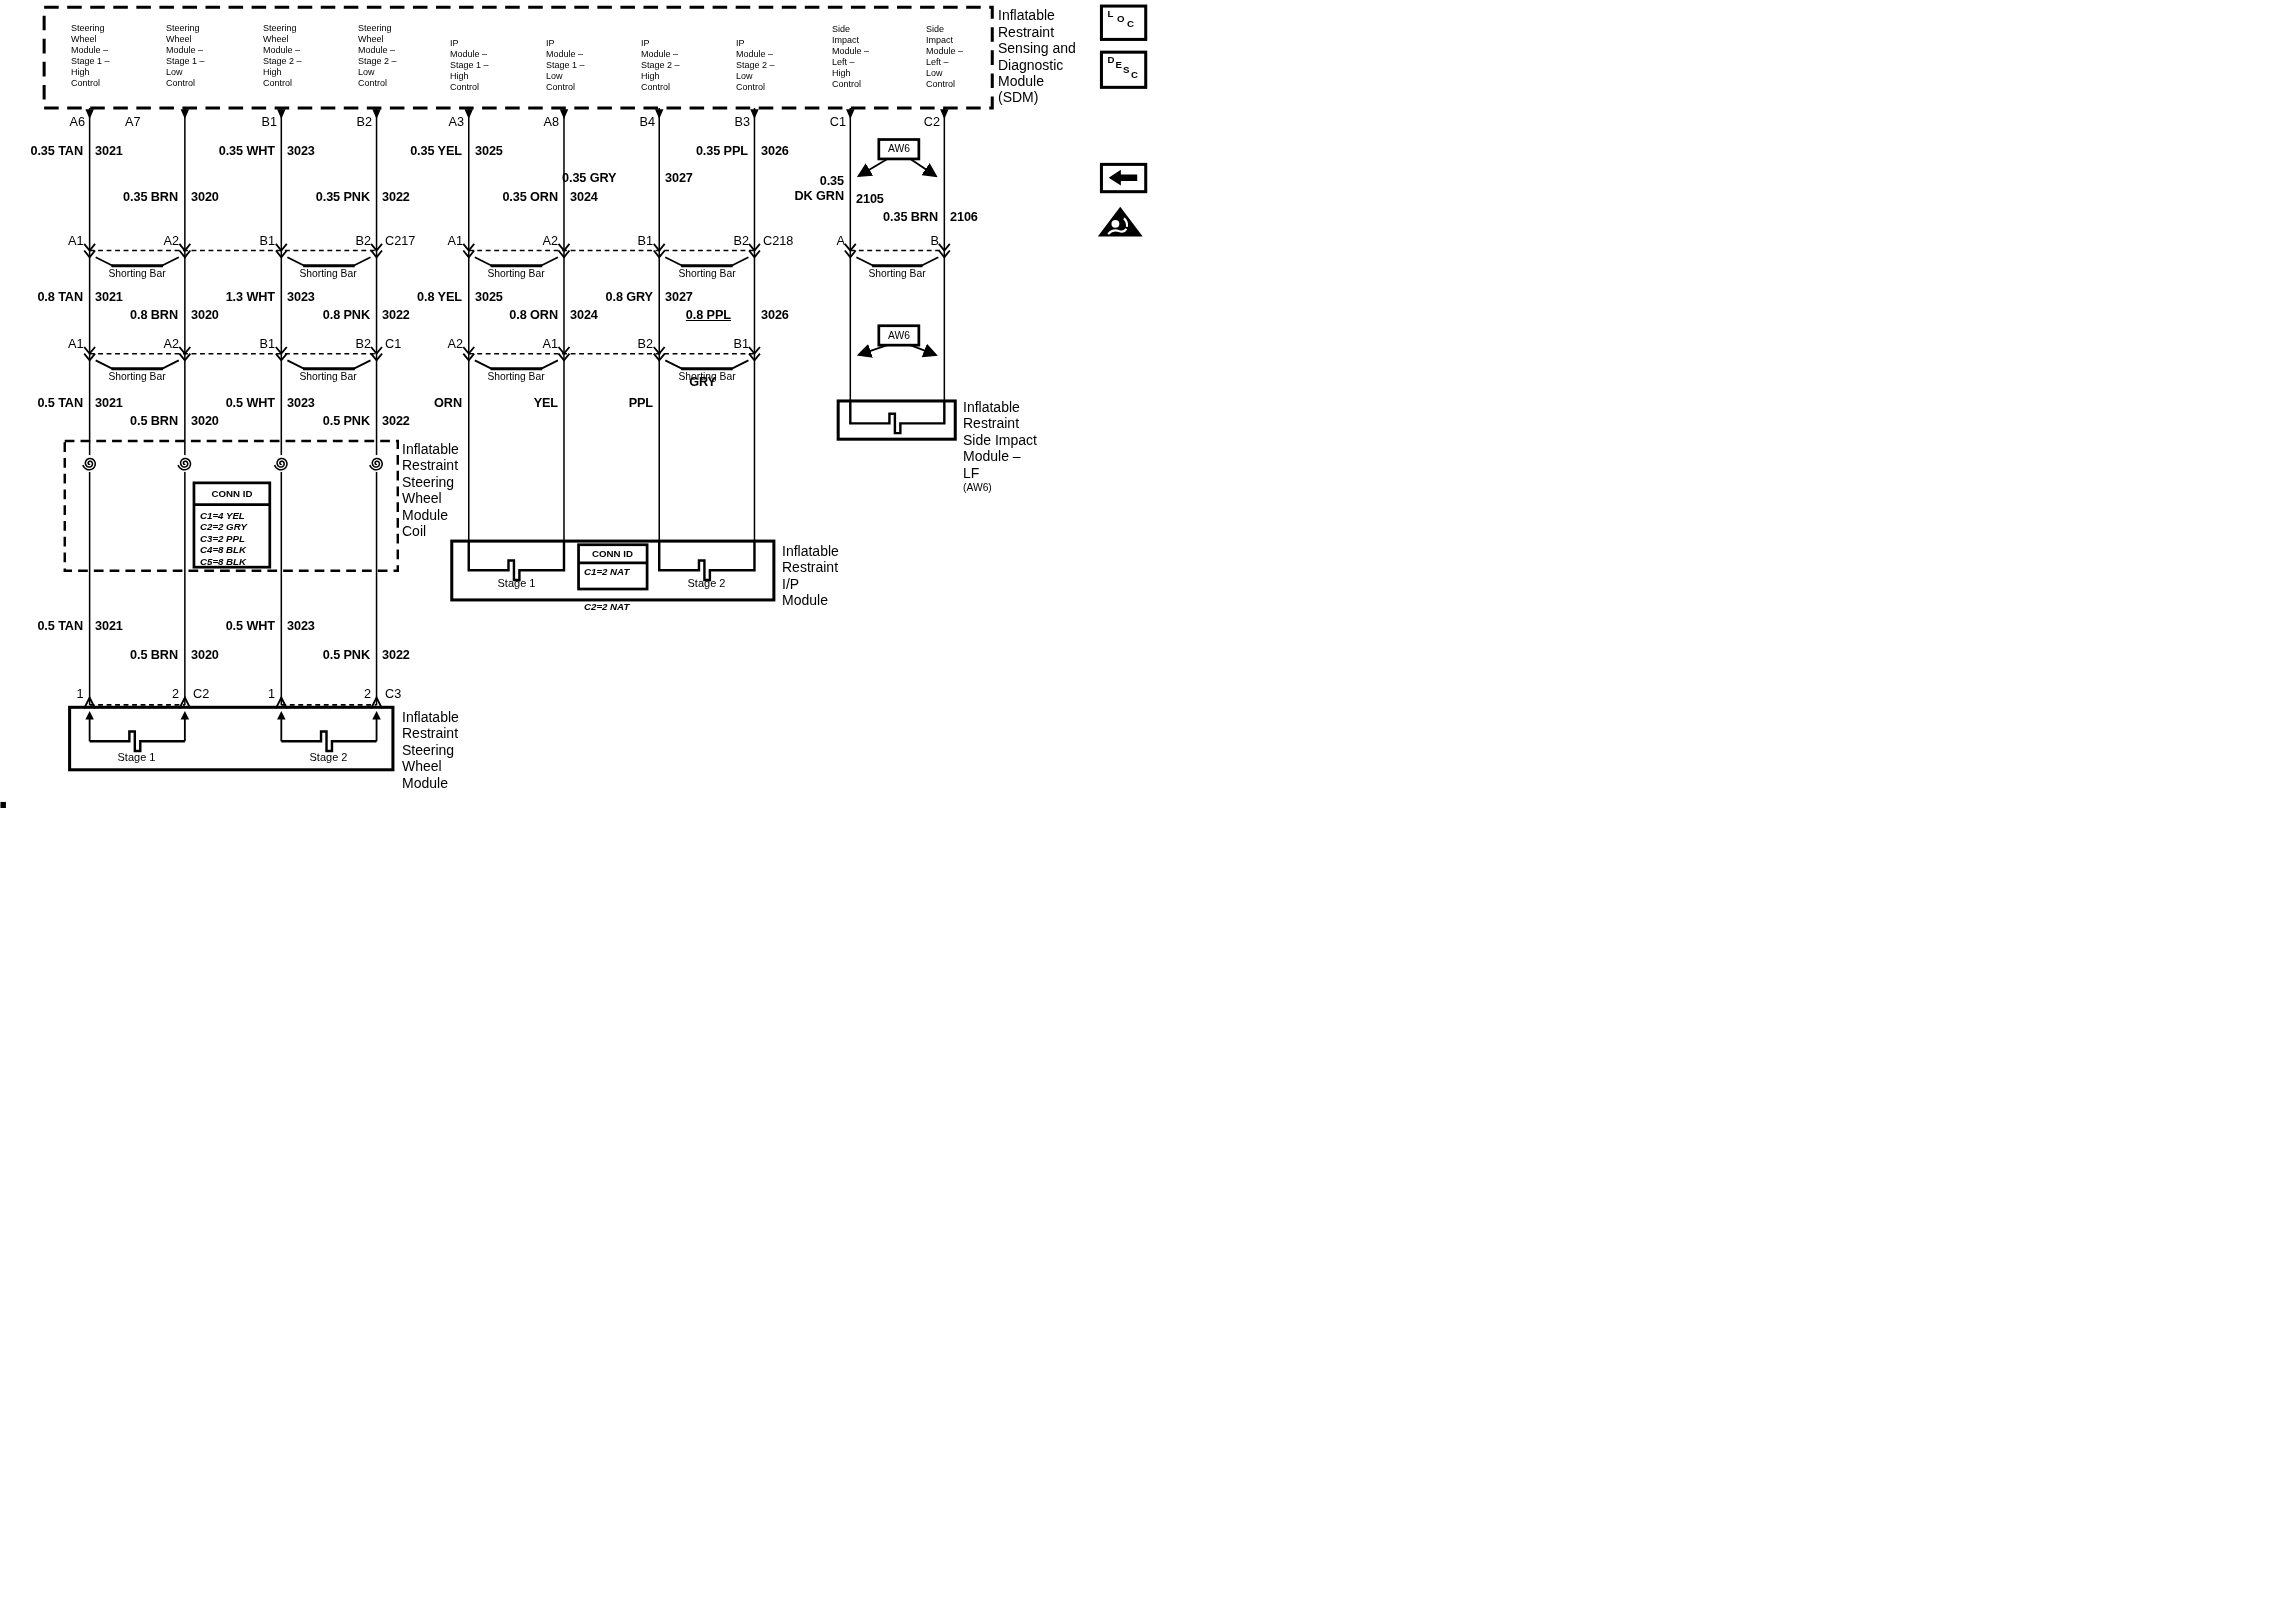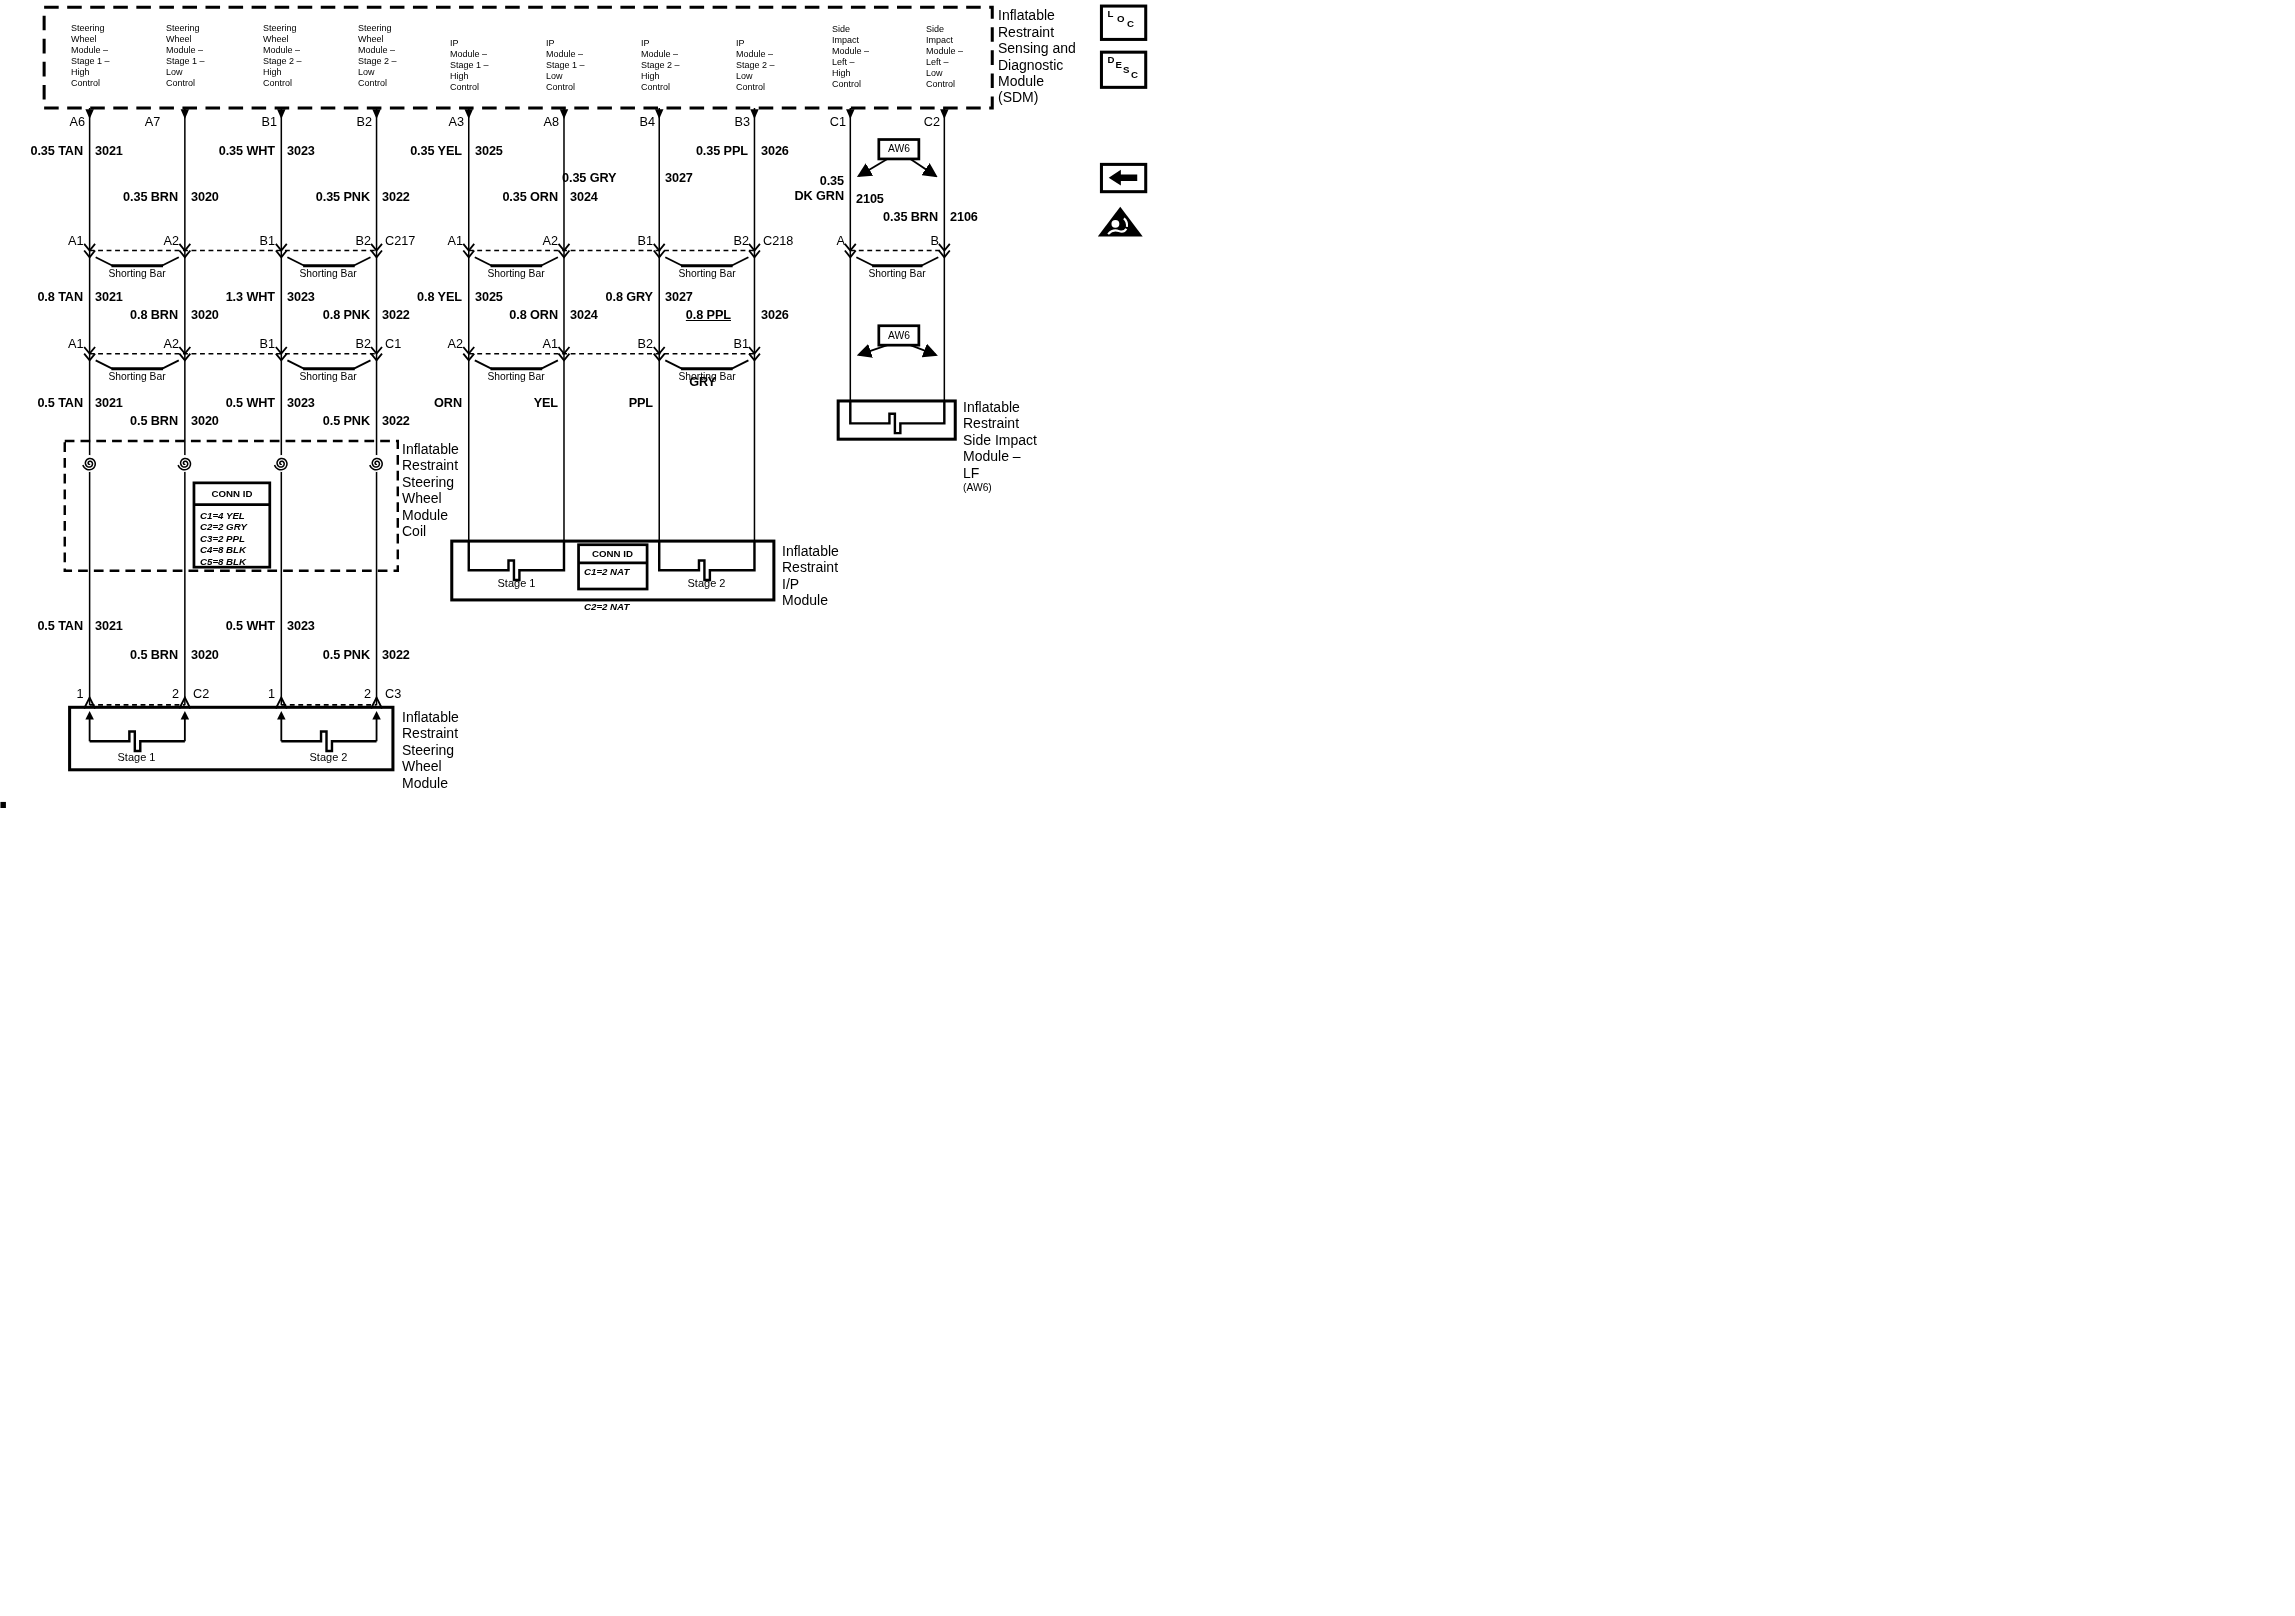--- a/index.html
+++ b/index.html
@@ -183,21 +183,21 @@
 Stage 1 –
 High
 Control</div>
       <div class="lbl pin" style="left: 30px; top: 115px; width: 55px; text-align: right;">A6</div>
       <div class="lbl hdr" style="left: 166px; top: 23px; width: 83px; text-align: left;">Steering
 Wheel
 Module –
 Stage 1 –
 Low
 Control</div>
-      <div class="lbl pin" style="left: 125px; top: 115px; width: 55px; text-align: center;">A7</div>
+      <div class="lbl pin" style="left: 125px; top: 115px; width: 55px; text-align: left;">A7</div>
       <div class="lbl hdr" style="left: 263px; top: 23px; width: 83px; text-align: left;">Steering
 Wheel
 Module –
 Stage 2 –
 High
 Control</div>
       <div class="lbl pin" style="left: 222px; top: 115px; width: 55px; text-align: right;">B1</div>
       <div class="lbl hdr" style="left: 358px; top: 23px; width: 83px; text-align: left;">Steering
 Wheel
 Module –

